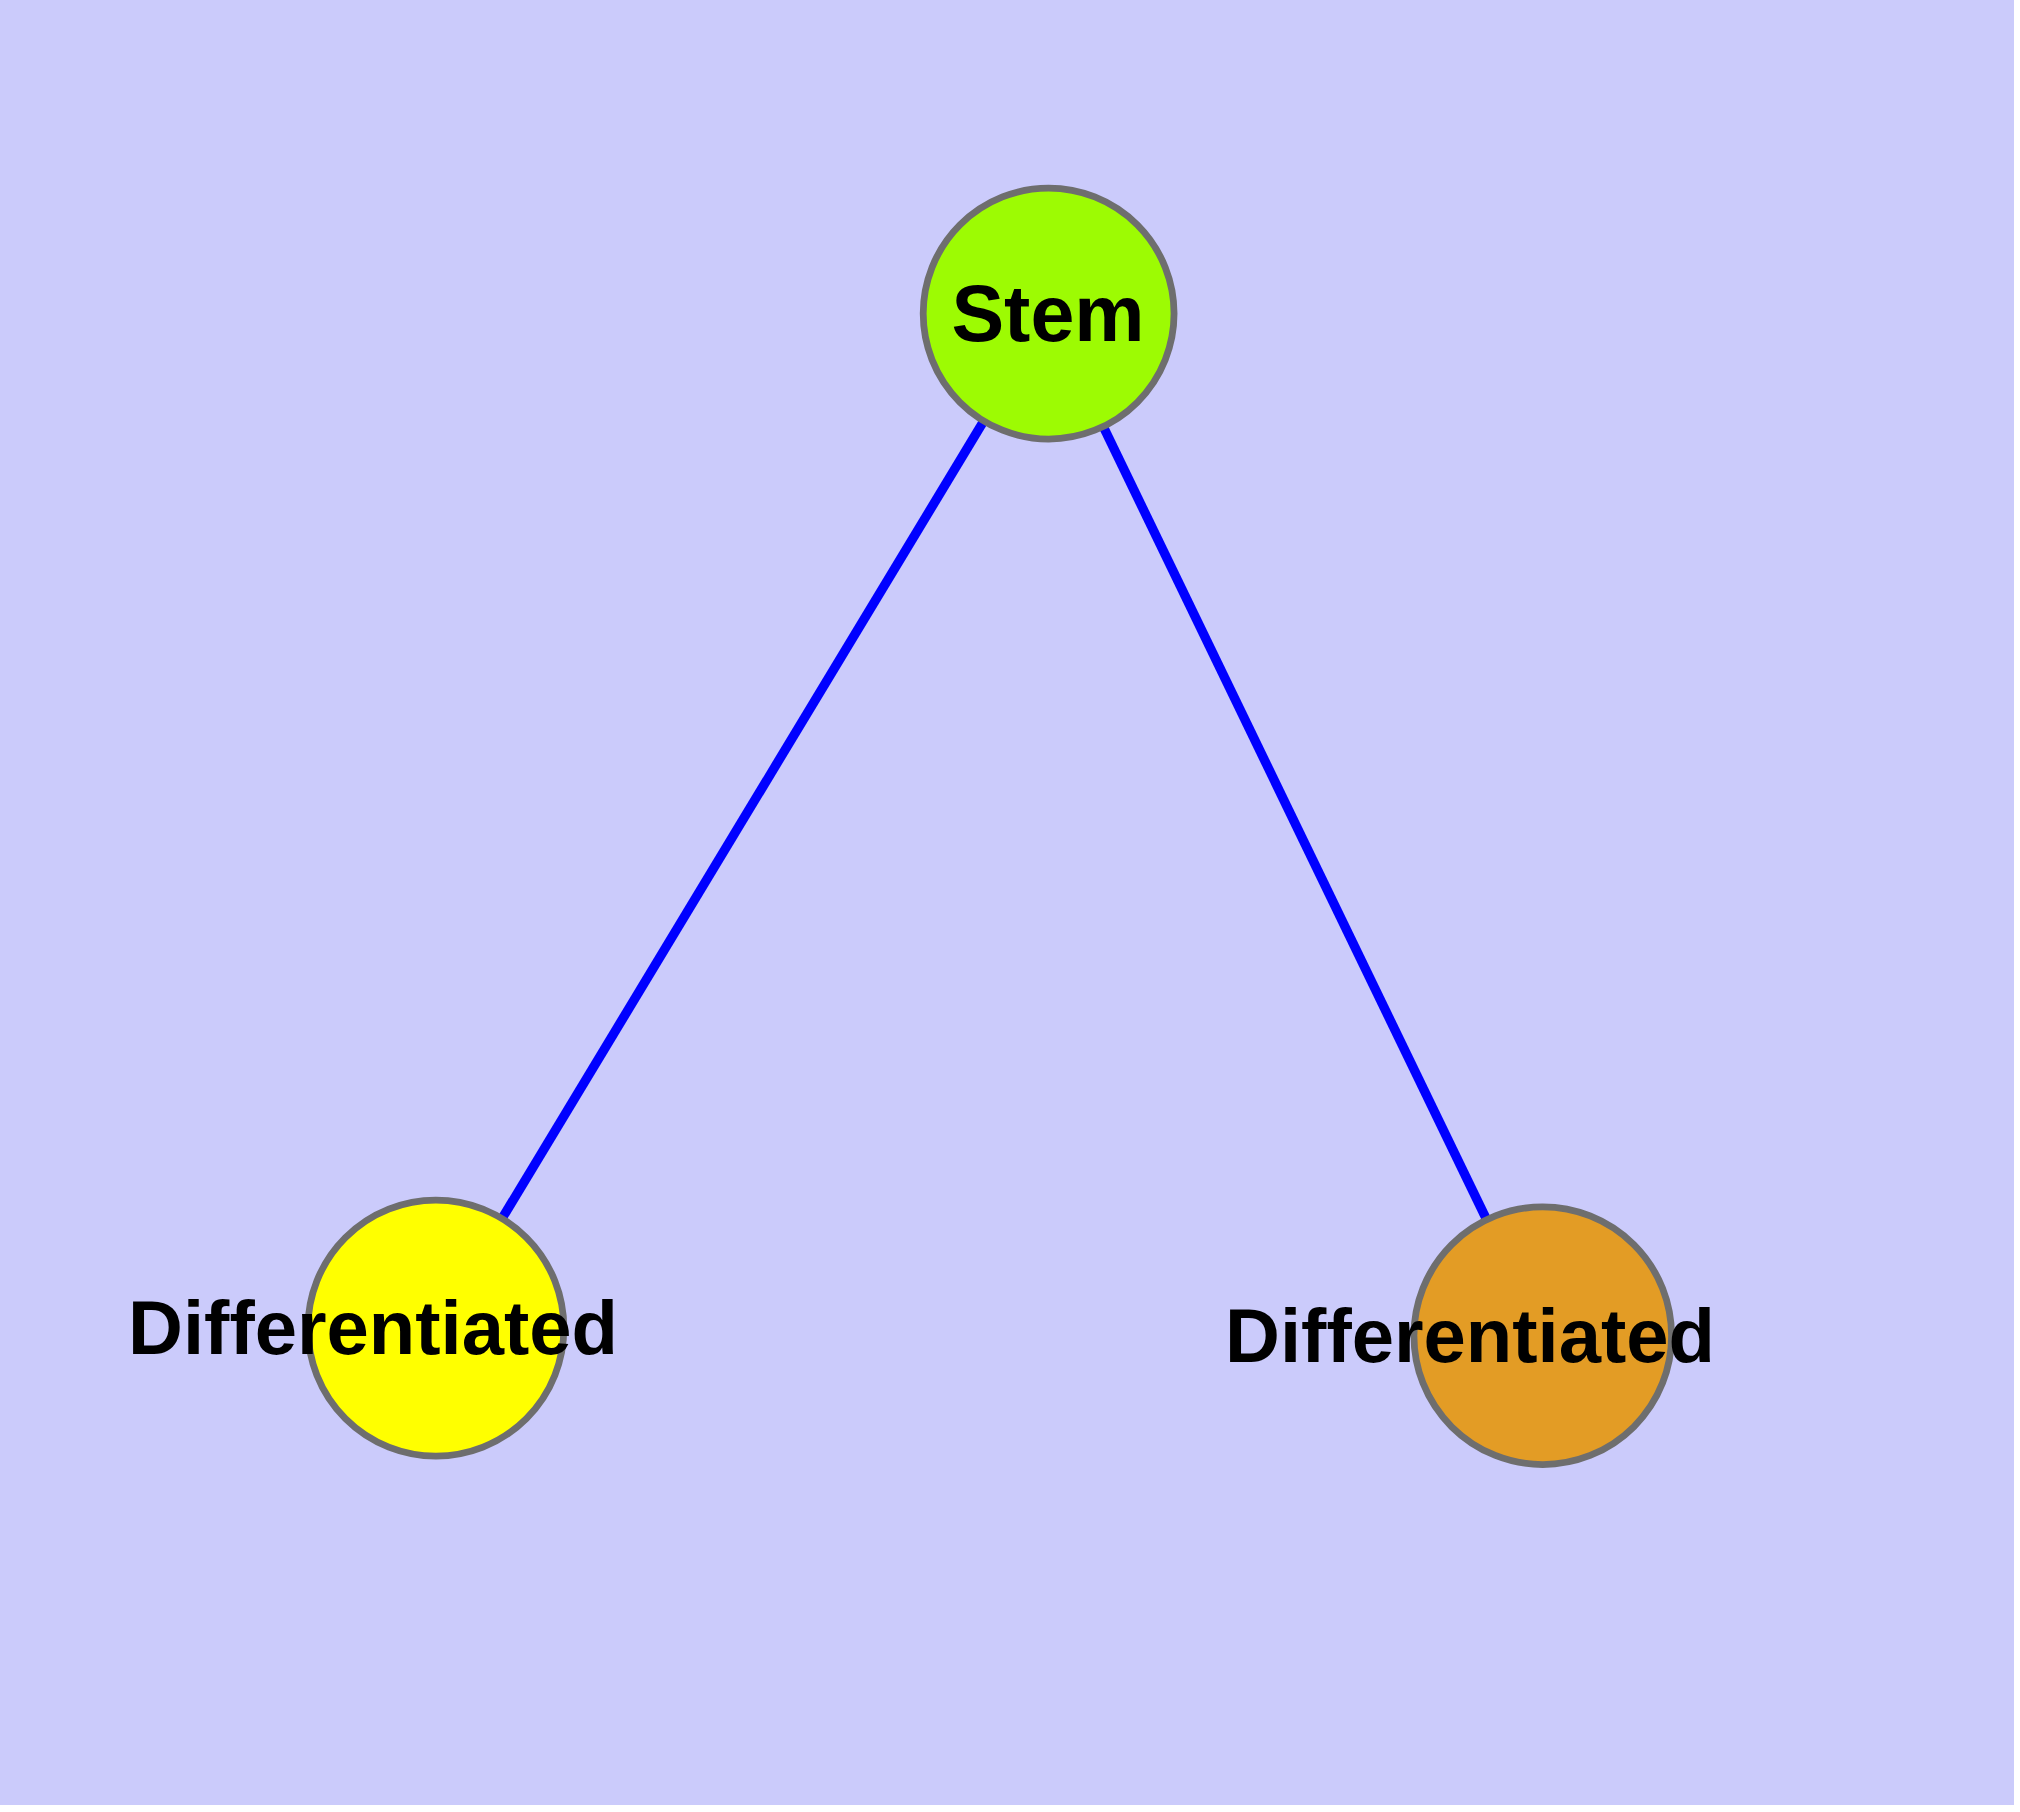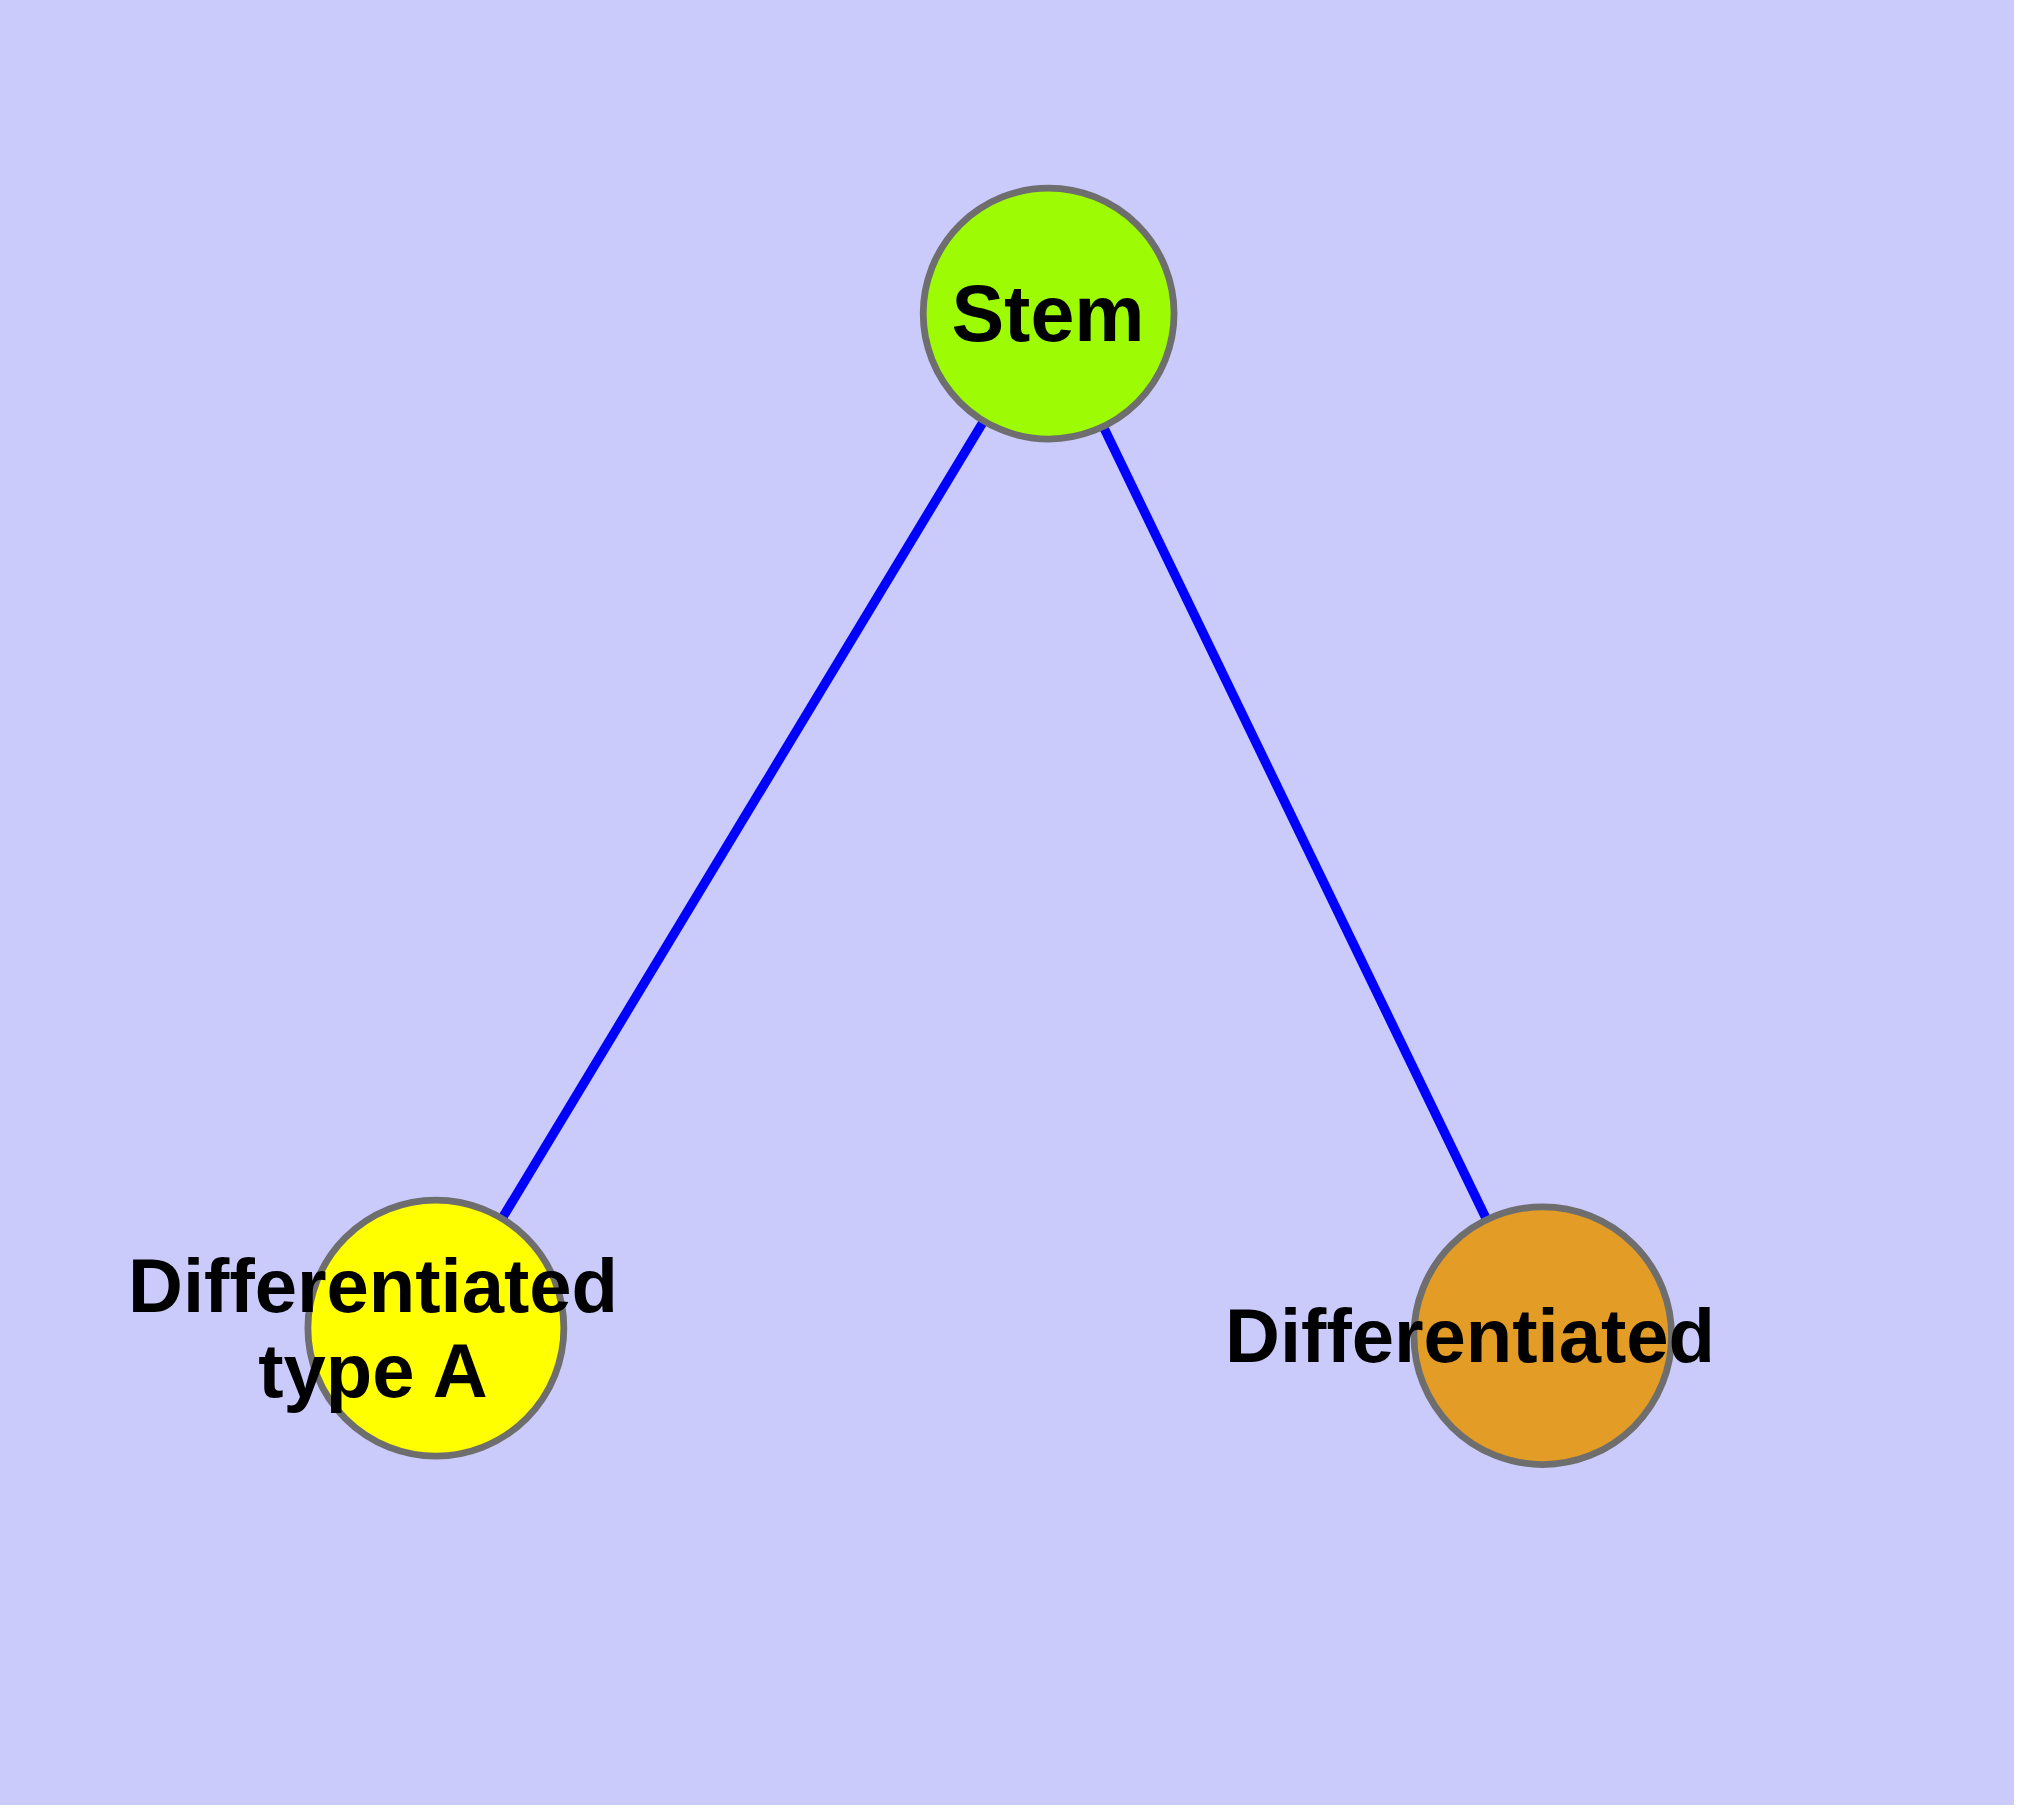--- a/index.html
+++ b/index.html
@@ -37,21 +37,20 @@
     width: 2021px;
     height: 1812px;
   }
 
   .node-label-inner {
     position: absolute;
     color: #000000;
     font-family: "Liberation Sans", sans-serif;
     font-weight: bold;
     white-space: nowrap;
-    text-align: center;
     line-height: 1.12;
     pointer-events: none;
   }
 
   #stem-label {
     left: 1048px;
     top: 314px;
     transform: translate(-50%, -50%);
     font-size: 79px;
   }
@@ -88,21 +87,20 @@
       <circle cx="1820" cy="1576" r="152" fill="#e39c25" stroke="#6e6e6e" stroke-width="8"></circle>
     </g>
   </svg>
 
   <div class="node-label-inner" id="stem-label">
     <div>Stem</div>
   </div>
 
   <div class="node-label-inner" id="node-a-label">
     <div>Differentiated</div>
-    <div>type A</div>
   </div>
 
   <div class="node-label-inner" id="node-b-label">
     <div>Differentiated</div>
   </div>
 
 </div>
 
 
 </body></html>

